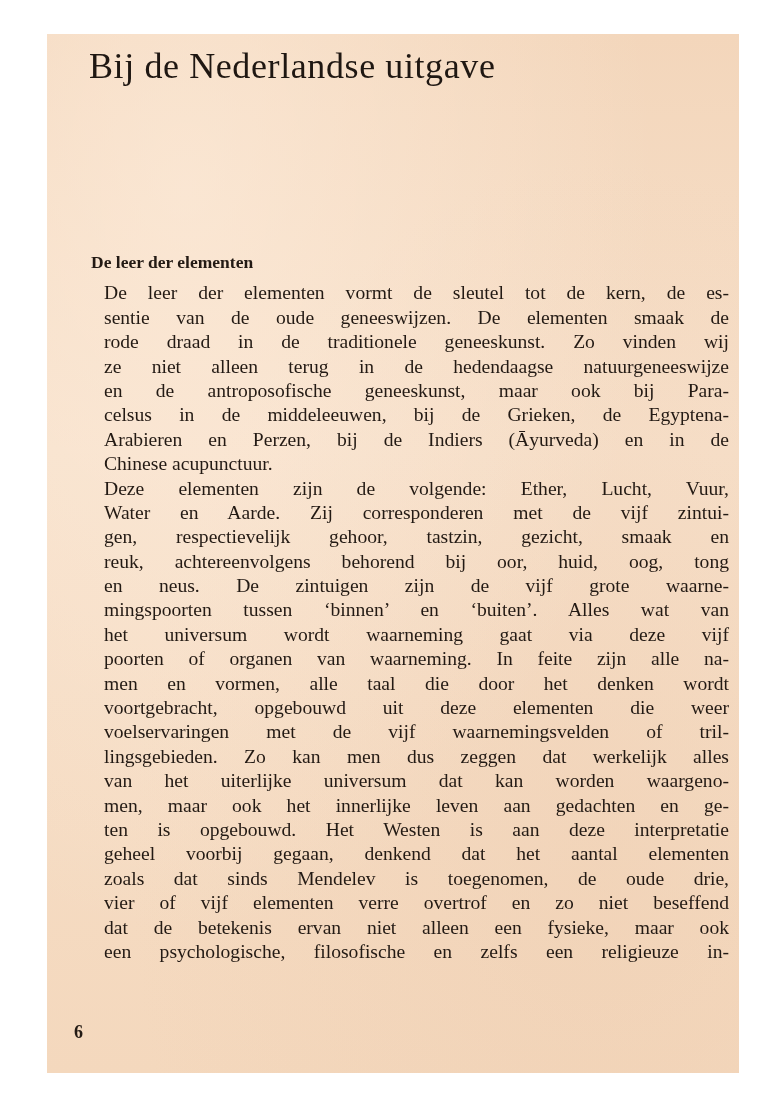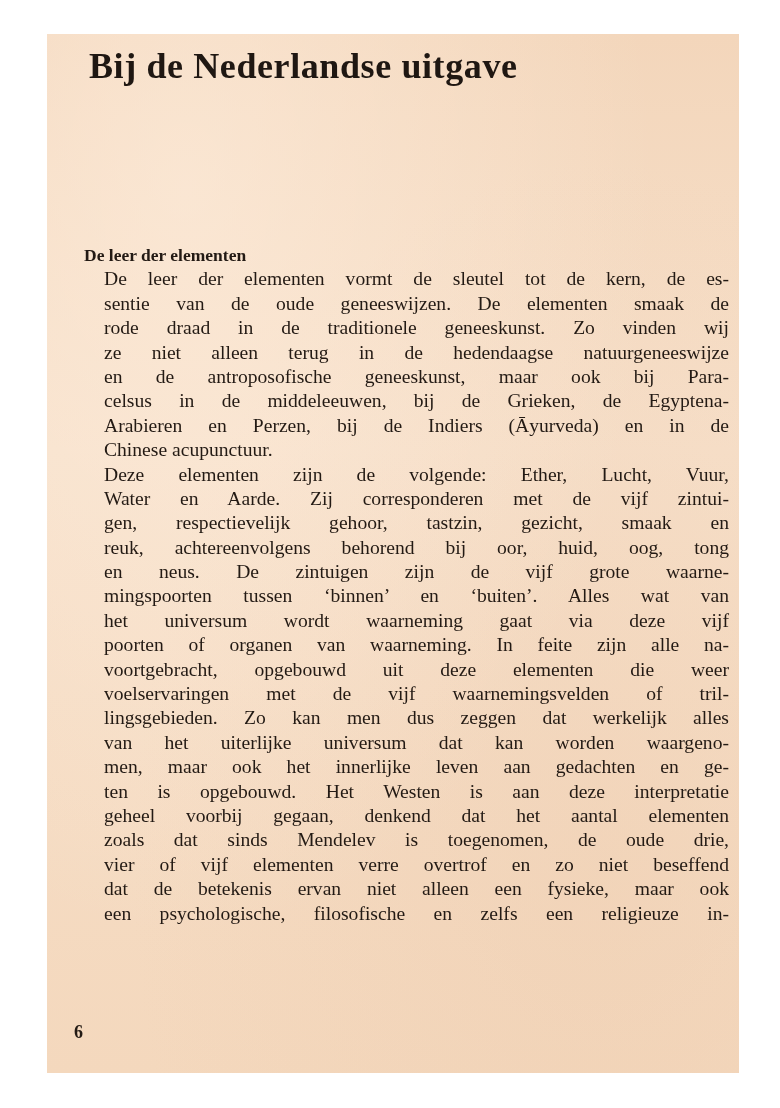--- a/index.html
+++ b/index.html
@@ -12,29 +12,29 @@
       background: #f5dcc3;
       background-image:
         radial-gradient(ellipse at 20% 15%, rgba(255,240,225,0.55), rgba(255,240,225,0) 60%),
         radial-gradient(ellipse at 80% 80%, rgba(235,200,170,0.35), rgba(235,200,170,0) 60%),
         linear-gradient(180deg, #f3d6bb 0%, #f7e0ca 40%, #f4d8bd 100%);
       color: #231a14;
       font-family: "Liberation Serif", "DejaVu Serif", serif;
     }
     .title {
       position: absolute; left: 42px; top: 10px;
-      font-size: 36px; line-height: 44px; font-weight: bold;
+      font-size: 36px; line-height: 44px; font-weight: normal;
       letter-spacing: 0.6px; margin: 0; color: #1f1712;
       white-space: nowrap;
     }
     .section {
       position: absolute; left: 37px; top: 209px; width: 645px;
     }
     .subheading {
-      font-size: 17.5px; line-height: 24.4px; font-weight: bold; margin: 0;
+      font-size: 17.5px; line-height: 24.4px; font-weight: bold; margin: 7px;
       white-space: nowrap;
     }
     .line {
       font-size: 19.6px; line-height: 24.4px; height: 24.4px;
       white-space: nowrap; text-align: justify; text-align-last: justify;
       overflow: visible;
       margin-left: 20px;
     }
     .line.last { text-align-last: left; }
     .page-number {
@@ -60,20 +60,21 @@
       <div class="line">Arabieren en Perzen, bij de Indiers (Āyurveda) en in de</div>
       <div class="line last">Chinese acupunctuur.</div>
       <div class="line">Deze elementen zijn de volgende: Ether, Lucht, Vuur,</div>
       <div class="line">Water en Aarde. Zij corresponderen met de vijf zintui-</div>
       <div class="line">gen, respectievelijk gehoor, tastzin, gezicht, smaak en</div>
       <div class="line">reuk, achtereenvolgens behorend bij oor, huid, oog, tong</div>
       <div class="line">en neus. De zintuigen zijn de vijf grote waarne-</div>
       <div class="line">mingspoorten tussen ‘binnen’ en ‘buiten’. Alles wat van</div>
       <div class="line">het universum wordt waarneming gaat via deze vijf</div>
       <div class="line">poorten of organen van waarneming. In feite zijn alle na-</div>
+      <div class="line">men en vormen, alle taal die door het denken wordt</div>
       <div class="line">voortgebracht, opgebouwd uit deze elementen die weer</div>
       <div class="line">voelservaringen met de vijf waarnemingsvelden of tril-</div>
       <div class="line">lingsgebieden. Zo kan men dus zeggen dat werkelijk alles</div>
       <div class="line">van het uiterlijke universum dat kan worden waargeno-</div>
       <div class="line">men, maar ook het innerlijke leven aan gedachten en ge-</div>
       <div class="line">ten is opgebouwd. Het Westen is aan deze interpretatie</div>
       <div class="line">geheel voorbij gegaan, denkend dat het aantal elementen</div>
       <div class="line">zoals dat sinds Mendelev is toegenomen, de oude drie,</div>
       <div class="line">vier of vijf elementen verre overtrof en zo niet beseffend</div>
       <div class="line">dat de betekenis ervan niet alleen een fysieke, maar ook</div>

